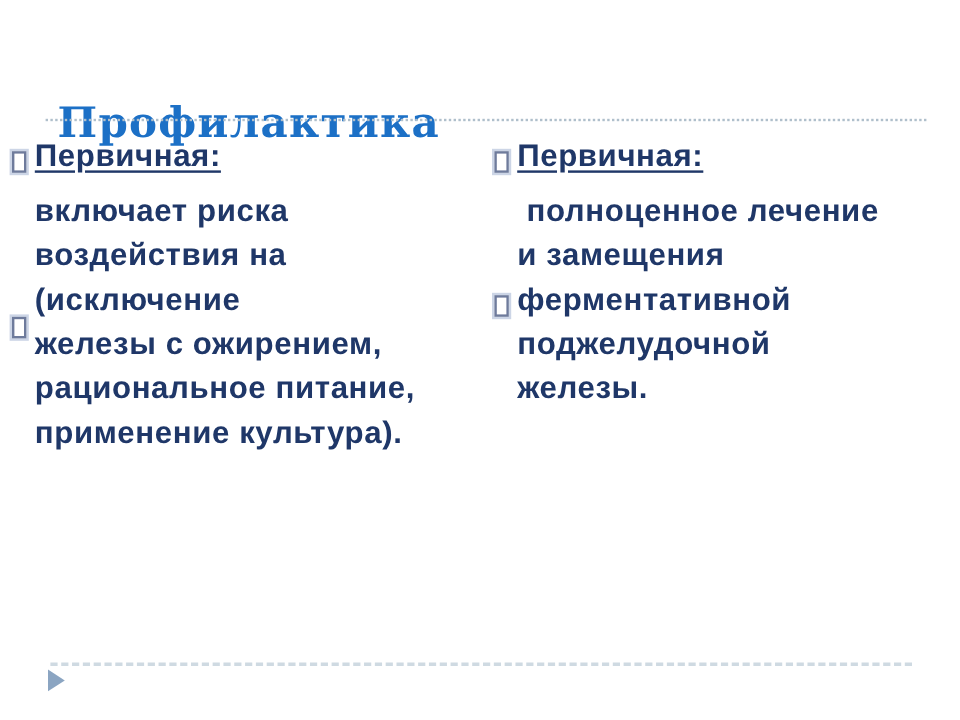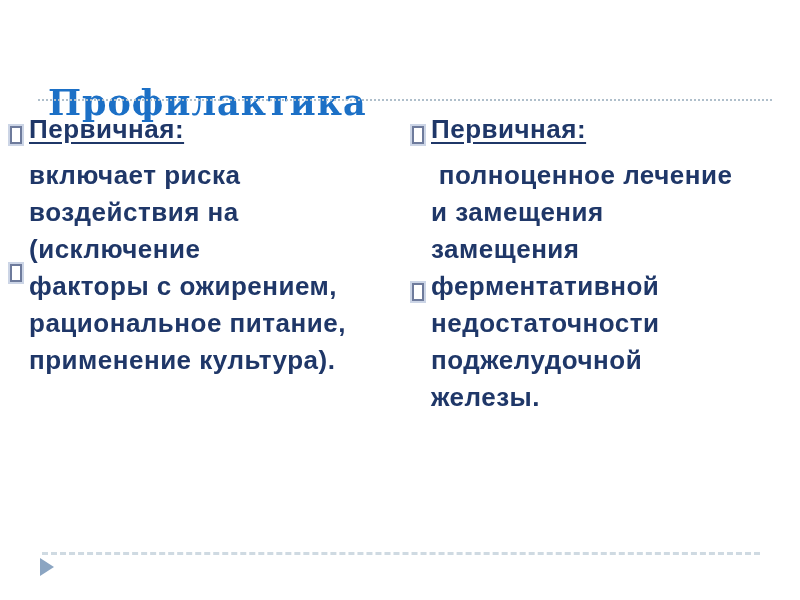--- a/index.html
+++ b/index.html
@@ -95,41 +95,39 @@
           <div class="bullet-text">
             <div class="line">Первичная:</div>
           </div>
         </div>
         <div class="bullet-item body">
           <span class="bullet-glyph"></span>
           <div class="bullet-text">
             <div class="line">включает риска</div>
             <div class="line">воздействия на</div>
             <div class="line">(исключение</div>
-            <div class="line">факторы с ожирением,</div>
+            <div class="line">железы с ожирением,</div>
             <div class="line">рациональное питание,</div>
             <div class="line">применение культура).</div>
           </div>
         </div>
       </div>
       <div class="column">
         <div class="bullet-item heading">
           <span class="bullet-glyph"></span>
           <div class="bullet-text">
             <div class="line">Первичная:</div>
           </div>
         </div>
         <div class="bullet-item body">
           <span class="bullet-glyph"></span>
           <div class="bullet-text">
             <div class="line"> полноценное лечение</div>
             <div class="line">и замещения</div>
-            <div class="line">замещения</div>
             <div class="line">ферментативной</div>
-            <div class="line">недостаточности</div>
             <div class="line">поджелудочной</div>
             <div class="line">железы.</div>
           </div>
         </div>
       </div>
     </div>
   <div class="footer-rule"></div>
   <div class="nav-arrow"></div>
 </div>
 

